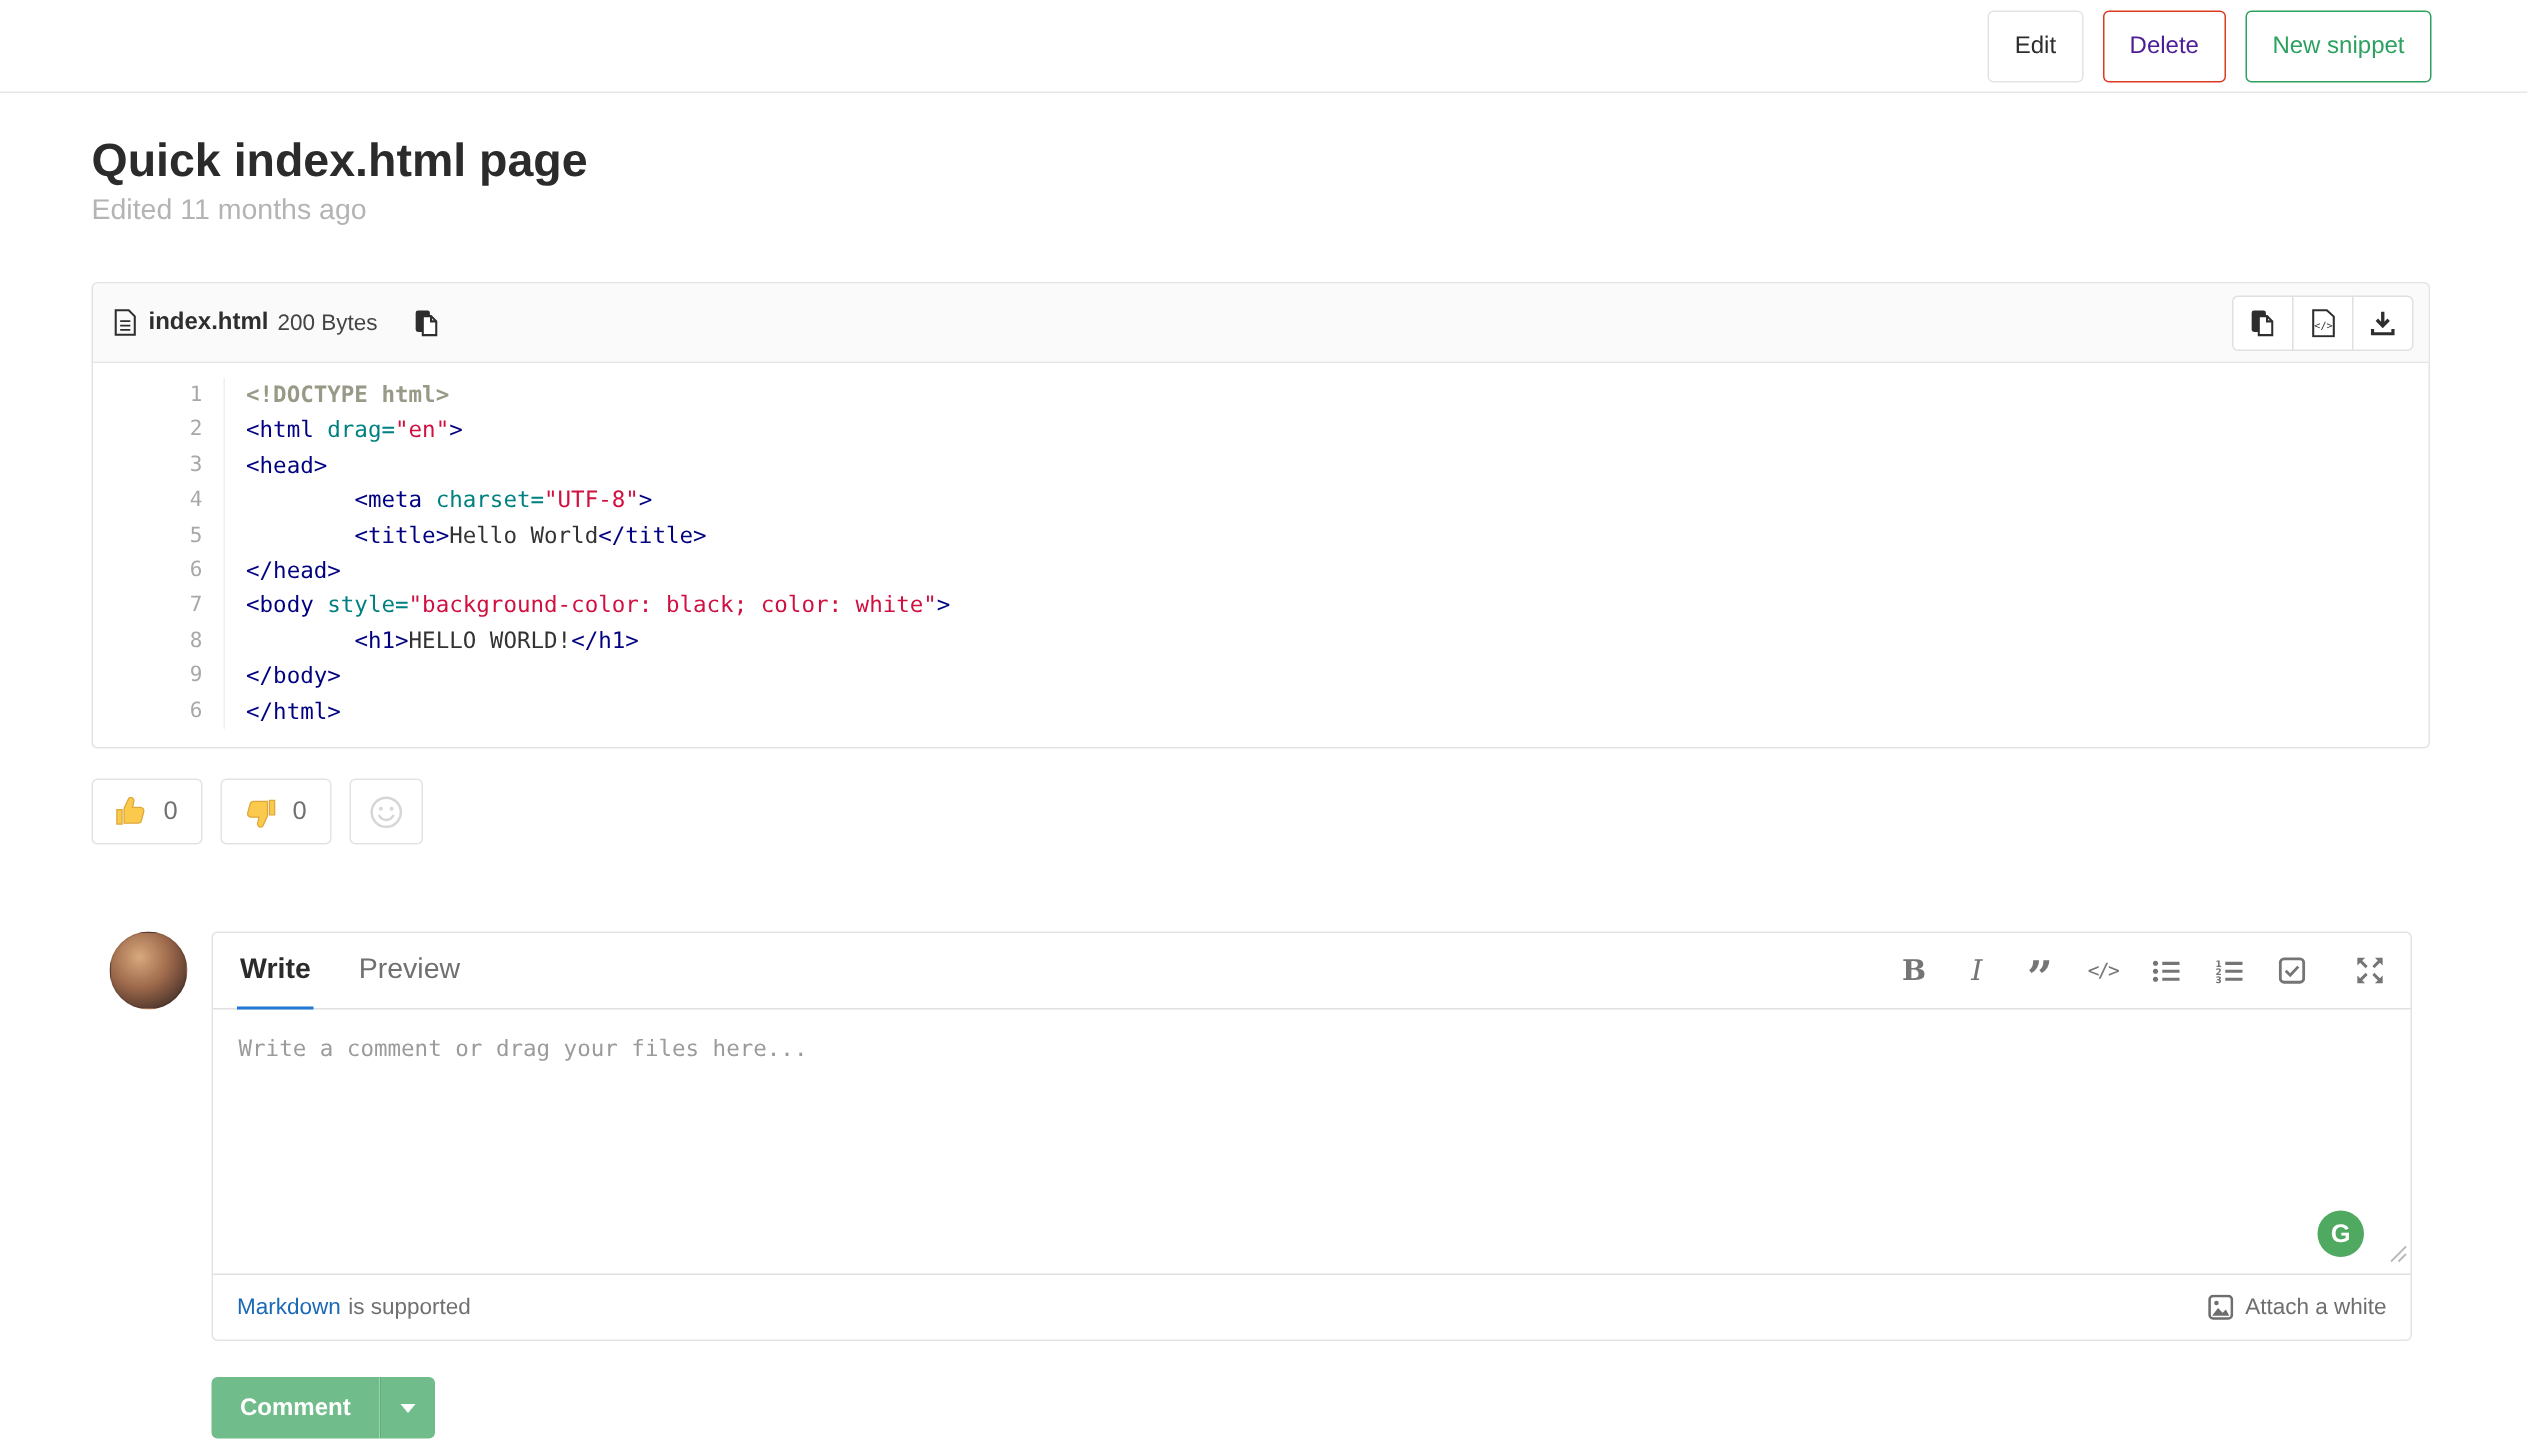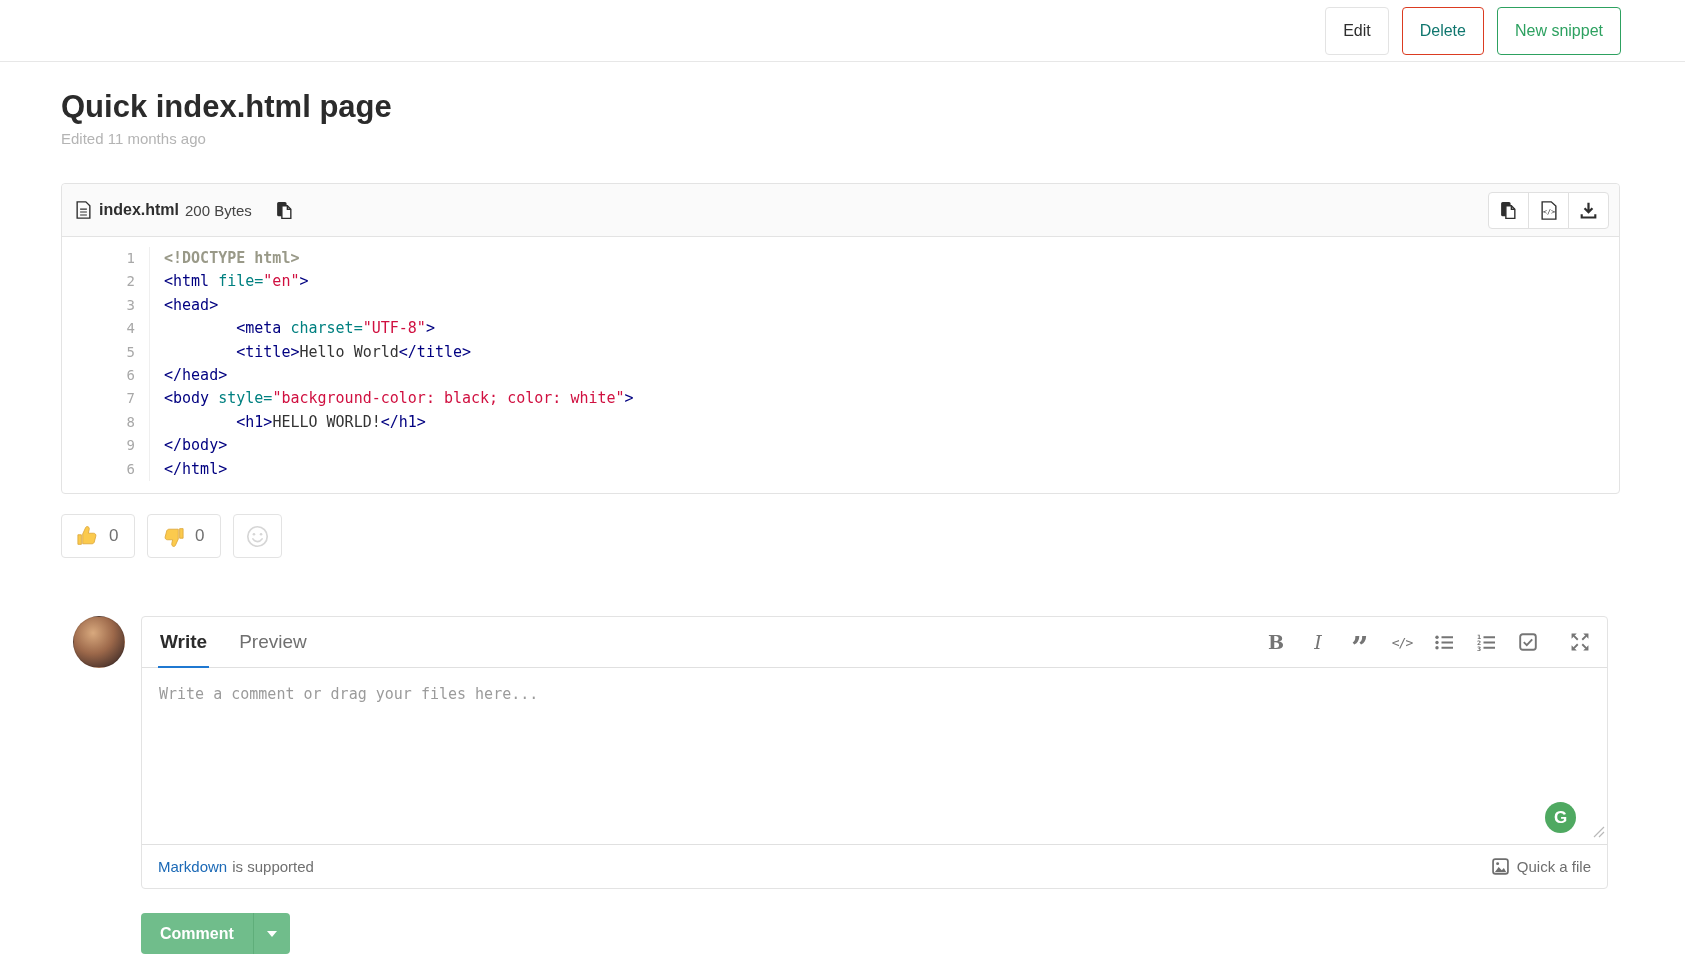--- a/index.html
+++ b/index.html
@@ -11,29 +11,29 @@
     padding:0 64px 0 61px; border-bottom:1px solid #e7e7e7; }
   .topbar-left { display:flex; align-items:center; gap:9px; font-size:16px; }
   .topbar-left .bold { font-weight:bold; }
   .avatar-sm { width:25px; height:25px; border-radius:50%;
     background:radial-gradient(circle at 38% 32%, #d8a97e 0%, #a06a4c 45%, #4a3127 85%);
     border:1px solid rgba(0,0,0,.1); }
   .topbar-actions { margin-left:auto; display:flex; gap:13px; }
   .btn { display:inline-flex; align-items:center; justify-content:center;
     height:48px; padding:0 17px; font-size:16px; border-radius:4px;
     background:#fff; border:1px solid #e3e3e3; color:#2e2e2e; cursor:pointer; }
-  .btn-danger  { border-color:#db3b21; color:#0f766e; }
+  .btn-danger  { border-color:#db3b21; color:#4c1d95; }
   .btn-success-outline { border-color:#2da160; color:#2da160; }
 
   
   .container { padding:0 65px 0 61px; }
 
   
   .page-title { margin-top:27px; font-size:31px; font-weight:700; color:#2b2b2b; }
-  .edited { margin-top:5px; font-size:15px; color:#b4b4b4; }
+  .edited { margin-top:5px; font-size:19px; color:#b4b4b4; }
 
   
   .file-box { margin-top:36px; border:1px solid #e3e3e3; border-radius:4px; }
   .file-header { height:53px; background:#fafafa; border-bottom:1px solid #e3e3e3;
     border-radius:4px 4px 0 0; display:flex; align-items:center; padding:0 10px; }
   .file-header .doc-ic { margin:0 8px 0 4px; display:flex; }
   .file-name { font-size:16px; font-weight:700; }
   .file-size { font-size:15px; color:#444; margin-left:6px; }
   .copy-path { margin-left:24px; display:flex; cursor:pointer; }
   .file-actions { margin-left:auto; display:flex; }
@@ -167,21 +167,21 @@
       </div>
     </div>
     <div class="code-area">
       <div>
           <div class="code-row">
             <div class="gutter">1</div>
             <div class="code-cell"><span class="tk-c">&lt;!DOCTYPE html&gt;</span></div>
           </div>
           <div class="code-row">
             <div class="gutter">2</div>
-            <div class="code-cell"><span class="tk-t">&lt;html</span><span class="tk-p"> </span><span class="tk-a">file=</span><span class="tk-s">"en"</span><span class="tk-t">&gt;</span></div>
+            <div class="code-cell"><span class="tk-t">&lt;html</span><span class="tk-p"> </span><span class="tk-a">drag=</span><span class="tk-s">"en"</span><span class="tk-t">&gt;</span></div>
           </div>
           <div class="code-row">
             <div class="gutter">3</div>
             <div class="code-cell"><span class="tk-t">&lt;head&gt;</span></div>
           </div>
           <div class="code-row">
             <div class="gutter">4</div>
             <div class="code-cell"><span class="tk-p">        </span><span class="tk-t">&lt;meta</span><span class="tk-p"> </span><span class="tk-a">charset=</span><span class="tk-s">"UTF-8"</span><span class="tk-t">&gt;</span></div>
           </div>
           <div class="code-row">
@@ -299,21 +299,21 @@
         <span class="md-link">Markdown</span>
         <span class="md-rest">is supported</span>
         <span class="attach">
           <span style="display:flex;">
             <svg width="17" height="17" viewBox="0 0 16 16">
                 <rect x="1" y="1" width="14" height="14" rx="2.2" fill="none" stroke="#6e6e6e" stroke-width="1.6"></rect>
                 <circle cx="5.3" cy="5.3" r="1.4" fill="#6e6e6e"></circle>
                 <path d="M2.6 13.3l3.7-4.8 2.9 3 2-2.1 2.2 3.9z" fill="#6e6e6e"></path>
               </svg>
           </span>
-          <span>Quick a file</span>
+          <span>Attach a white</span>
         </span>
       </div>
     </div>
   </div>
 
   <div class="submit-row">
     <button class="btn-comment">Comment</button>
     <button class="btn-caret">
       <span class="caret-down"></span>
     </button>

